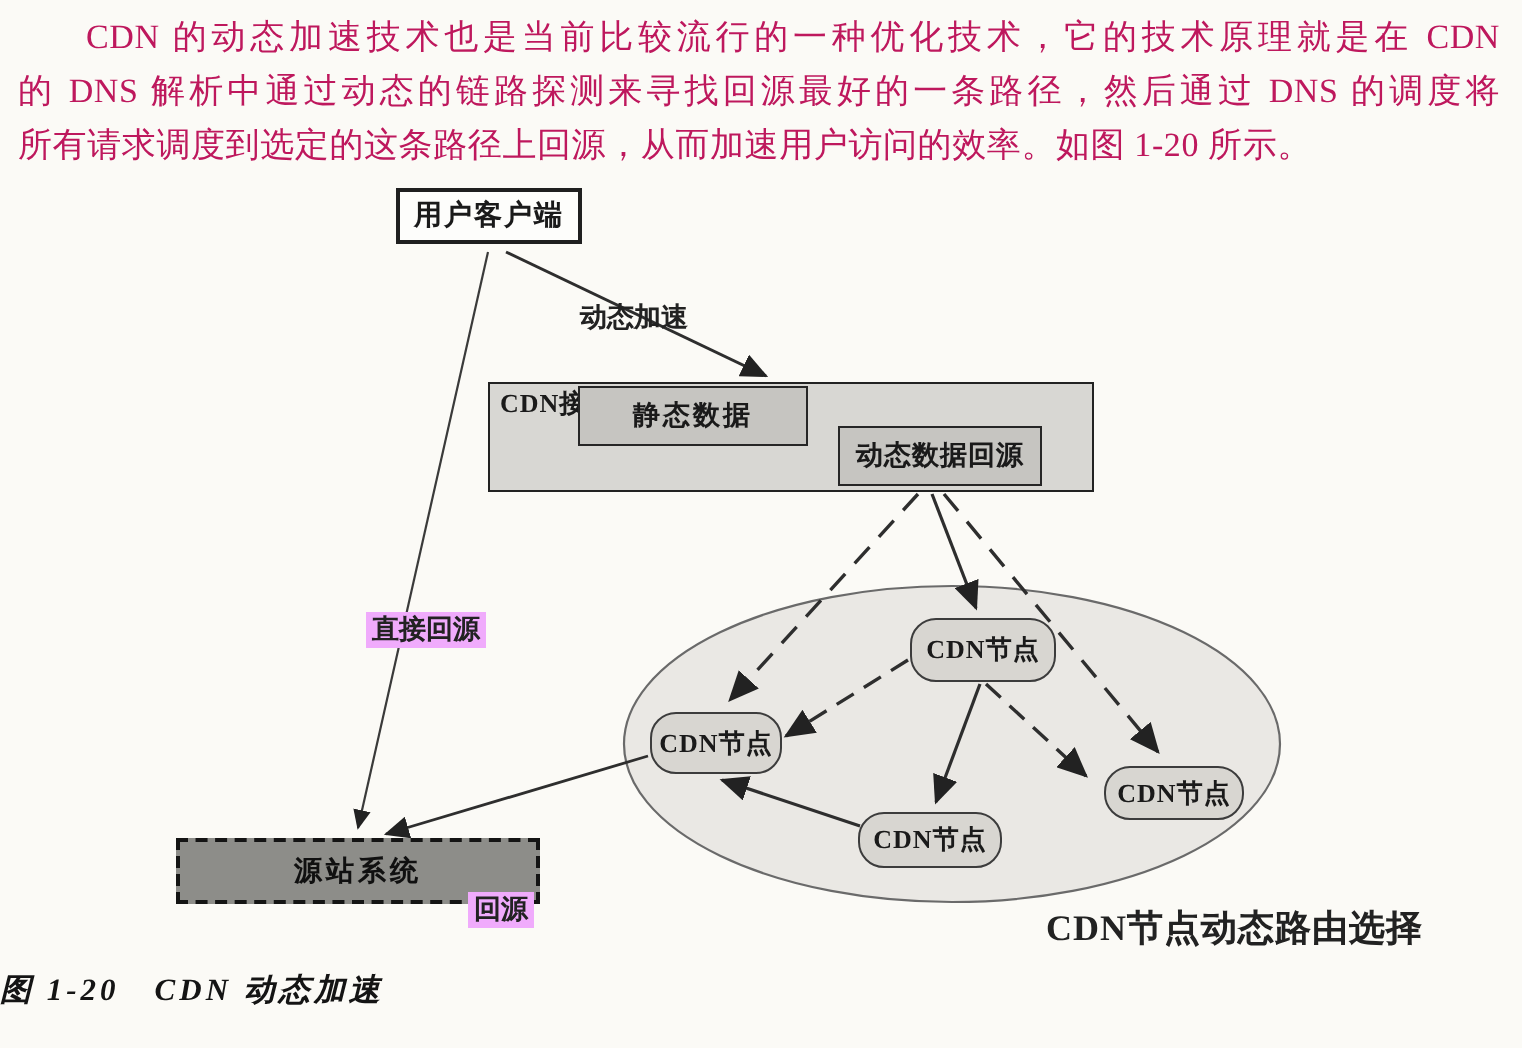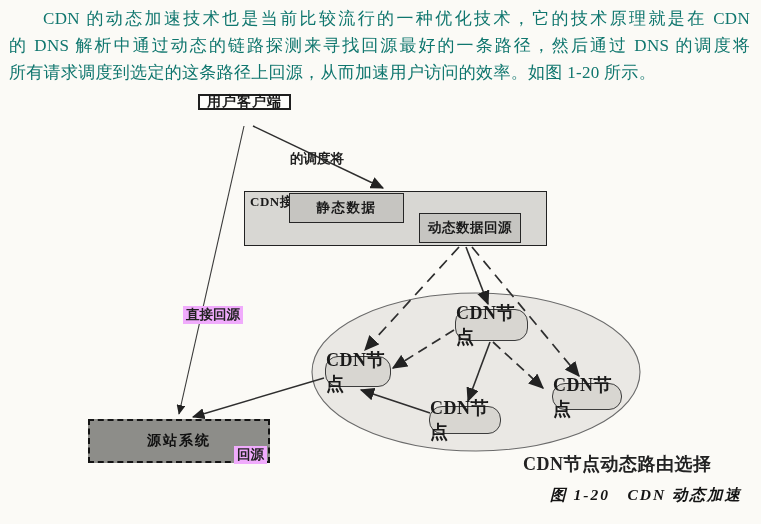--- a/index.html
+++ b/index.html
@@ -7,60 +7,60 @@
   body {
     position:relative;
     width:761px; height:524px;
     background:#fbfaf6;
     font-family:"Liberation Serif","DejaVu Serif",serif;
     color:#1a1a1a;
     overflow:hidden;
   }
   
   .para { position:absolute; left:9px; top:5px; width:741px;
-          font-size:17px; line-height:27px; letter-spacing:0.3px; color:#0f766e; }
+          font-size:17px; line-height:27px; letter-spacing:0.3px; color:#be185d; }
   .para .line { text-align:justify; }
   .para .line.fill { text-align-last:justify; }
   .para .line.indent { text-indent:2em; }
   
   svg.wires { position:absolute; left:0; top:0; width:761px; height:524px; z-index:1; }
   .box { position:absolute; z-index:2; display:flex; align-items:center; justify-content:center; }
   .lbl { position:absolute; z-index:3; font-size:13.5px; font-weight:600; color:#222; white-space:nowrap; }
   .lbl.on-line { background:#f0abfc; padding:0 3px;margin-top:40px; }
   
-  .user-box { left:198px; top:94px; width:93px; height:16px;
+  .user-box { left:198px; top:94px; width:93px; height:28px;
               background:#fdfdfb; border:2px solid #1f1f1f;
               font-size:14px; font-weight:600; letter-spacing:1px; }
   
   .access-box { left:244px; top:191px; width:303px; height:55px;
                 background:#d8d7d3; border:1.6px solid #222; }
   .access-title { position:absolute; left:5px; top:1px; font-size:13px; font-weight:600; letter-spacing:0.5px;text-align:center; }
   .inner-box { position:absolute; top:1px; height:30px;
                background:#c6c5c1; border:1.6px solid #262626;
                display:flex; align-items:center; justify-content:center;
                font-size:13.5px; font-weight:700; letter-spacing:1.5px; }
   .inner-static  { left:44px;  width:115px; }
   .inner-dynamic { left:174px; width:102px; letter-spacing:0.5px;margin-top:20px; }
   
   .node { background:#d8d6d1; border:1.3px solid #3c3c3c; border-radius:13px;
-          font-size:18px; font-weight:600; letter-spacing:0.5px; }
+          font-size:13px; font-weight:600; letter-spacing:0.5px; }
   .node-top    { left:455px; top:309px; width:73px; height:32px; }
   .node-left   { left:325px; top:356px; width:66px; height:31px; }
   .node-bottom { left:429px; top:406px; width:72px; height:28px; }
   .node-right  { left:552px; top:383px; width:70px; height:27px; }
   
-  .origin-box { left:88px; top:419px; width:182px; height:44px;
+  .origin-box { left:88px; top:419px; width:182px; height:33px;
                 background:#8d8d89; border:2.6px dashed #141414;
                 font-size:14px; font-weight:700; letter-spacing:2px; color:#101010; }
   .routing-lbl { left:523px; top:452px; font-size:18px; letter-spacing:0.5px; }
   .accel-lbl   { left:290px; top:150px; }
   .direct-lbl  { left:183px; top:266px; }
   .back-lbl    { left:234px; top:406px; }
   
-  .caption { position:absolute; left:0; top:485px; width:742px; text-align:right;
+  .caption { position:absolute; left:0; top:485px; width:742px; text-align:left;
              font-size:15.5px; font-style:italic; font-weight:600; letter-spacing:2px; color:#141414; }
 </style>
 </head>
 <body>
 
 <div class="para">
   <div class="line fill indent">CDN 的动态加速技术也是当前比较流行的一种优化技术，它的技术原理就是在 CDN</div>
   <div class="line fill">的 DNS 解析中通过动态的链路探测来寻找回源最好的一条路径，然后通过 DNS 的调度将</div>
   <div class="line">所有请求调度到选定的这条路径上回源，从而加速用户访问的效率。如图 1-20 所示。</div>
 </div>
@@ -111,18 +111,18 @@
   <span>CDN节点</span>
 </div>
 <div class="box node node-right">
   <span>CDN节点</span>
 </div>
 
 <div class="box origin-box">
   <span>源站系统</span>
 </div>
 
-<div class="lbl accel-lbl">的调度将</div>
+<div class="lbl accel-lbl">动态加速</div>
 <div class="lbl on-line direct-lbl">直接回源</div>
 <div class="lbl on-line back-lbl">回源</div>
 <div class="lbl routing-lbl">CDN节点动态路由选择</div>
 
 <div class="caption">图 1-20　CDN 动态加速</div>
 
 </body></html>

